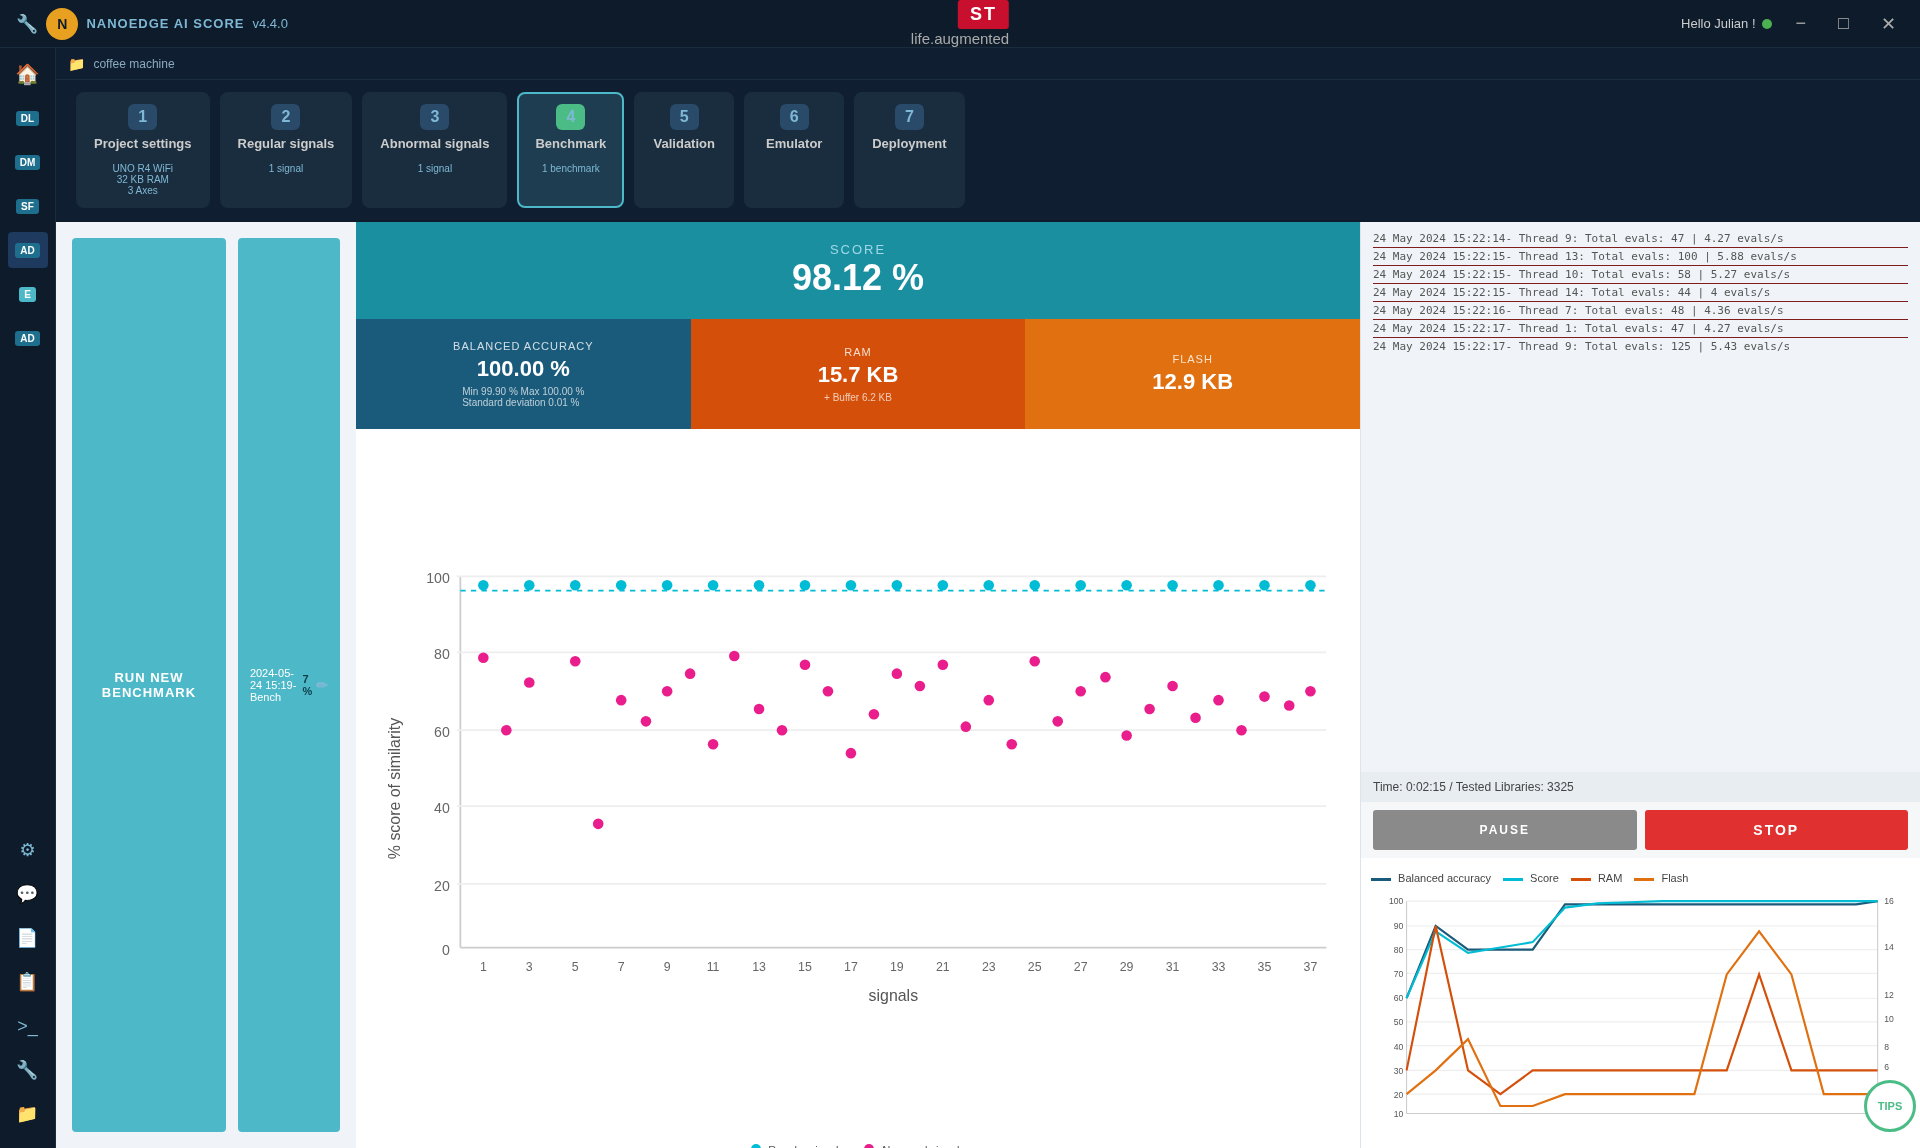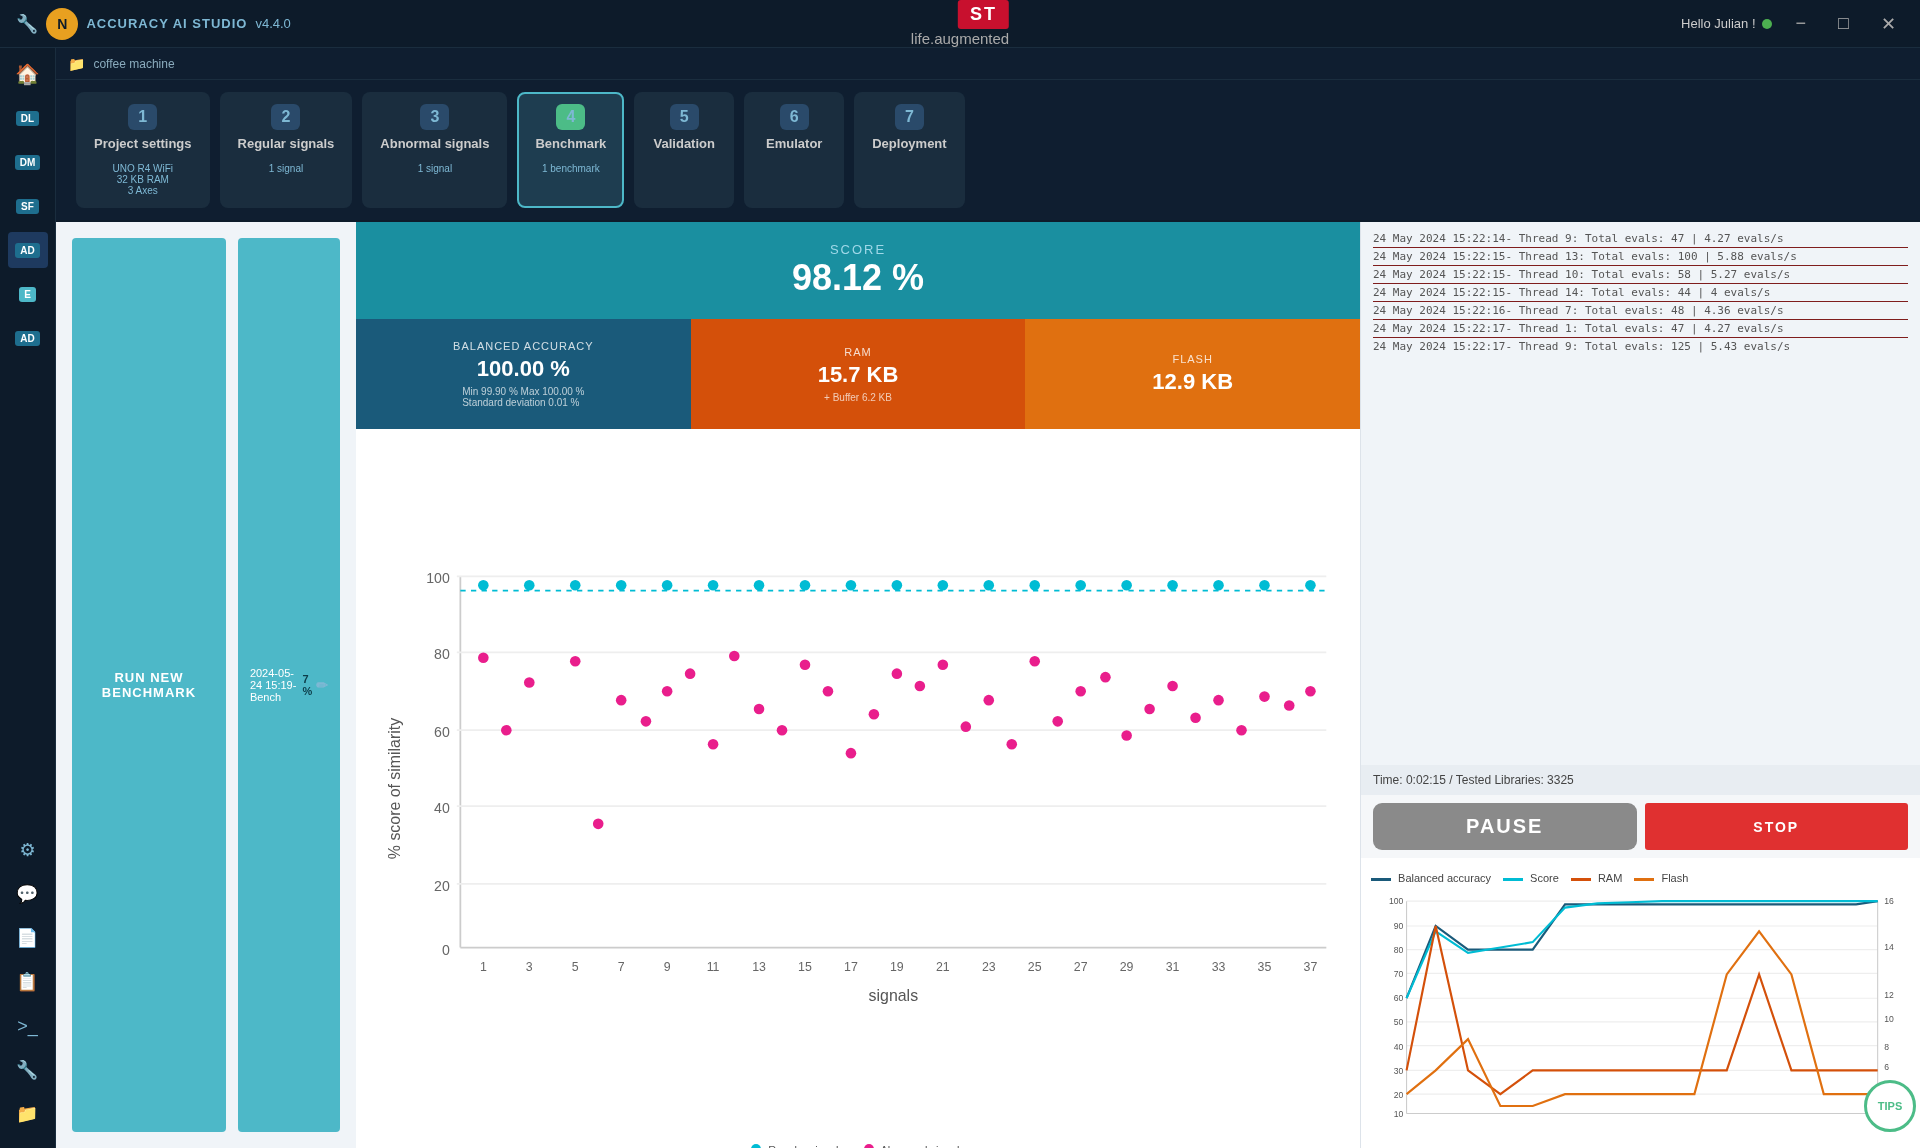--- a/index.html
+++ b/index.html
@@ -80,39 +80,39 @@
     .chart-legend { display: flex; gap: 20px; justify-content: center; padding: 8px; font-size: 11px; color: #555; }
     .legend-dot { width: 10px; height: 10px; border-radius: 50%; display: inline-block; margin-right: 4px; }
 
     
     .right-panel { width: 560px; background: #f5f7f9; display: flex; flex-direction: column; border-left: 1px solid #dde3ea; }
     .log-area { flex: 1; background: #f0f4f8; padding: 8px 12px; overflow: hidden; font-size: 11px; color: #555; font-family: monospace; }
     .log-line { padding: 2px 0; border-bottom: 1px solid #7f1d1d; }
     .log-line:last-child { border-bottom: none; }
     .time-info { padding: 8px 12px; font-size: 12px; color: #444; background: #e8edf2; }
     .action-btns { display: flex; gap: 8px; padding: 8px 12px; }
-    .pause-btn { flex: 1; background: #8a8a8a; color: white; border: none; padding: 12px; font-size: 20px; font-weight: bold; cursor: pointer; letter-spacing: 2px; border-radius: 9px; }
+    .pause-btn { flex: 1; background: #8a8a8a; color: white; border: none; padding: 12px; font-size: 12px; font-weight: bold; cursor: pointer; letter-spacing: 2px; border-radius: 3px; }
     .stop-btn { flex: 1; background: #e03030; color: white; border: none; padding: 12px; font-size: 14px; font-weight: bold; cursor: pointer; letter-spacing: 2px; border-radius: 3px; }
 
     
     .perf-chart { height: 290px; background: white; position: relative; padding: 10px; }
     .perf-legend { display: flex; gap: 12px; align-items: center; font-size: 11px; color: #444; padding: 4px 0; flex-wrap: wrap; }
     .legend-line { width: 20px; height: 3px; display: inline-block; margin-right: 4px; vertical-align: middle; }
 
     .tips-btn { position: absolute; bottom: 16px; right: 16px; width: 52px; height: 52px; border-radius: 50%; border: 3px solid #4cbc87; background: white; color: #4cbc87; font-size: 11px; font-weight: bold; cursor: pointer; display: flex; align-items: center; justify-content: center; }
   </style>
 </head>
 <body>
 
 <div class="topbar">
   <div class="topbar-left">
     <div class="topbar-logo">
       <span style="font-size:18px; color:#7eb8d4;">🔧</span>
       <div class="logo-icon">N</div>
-      <span class="app-title">ACCURACY AI STUDIO</span>
+      <span class="app-title">NANOEDGE AI SCORE</span>
       <span class="version">v4.4.0</span>
     </div>
   </div>
   <div class="topbar-center">
     <div style="display:flex; flex-direction:column; align-items:center;">
       <div class="st-logo">ST</div>
       <div class="st-tagline">life.augmented</div>
     </div>
   </div>
   <div class="topbar-right">

